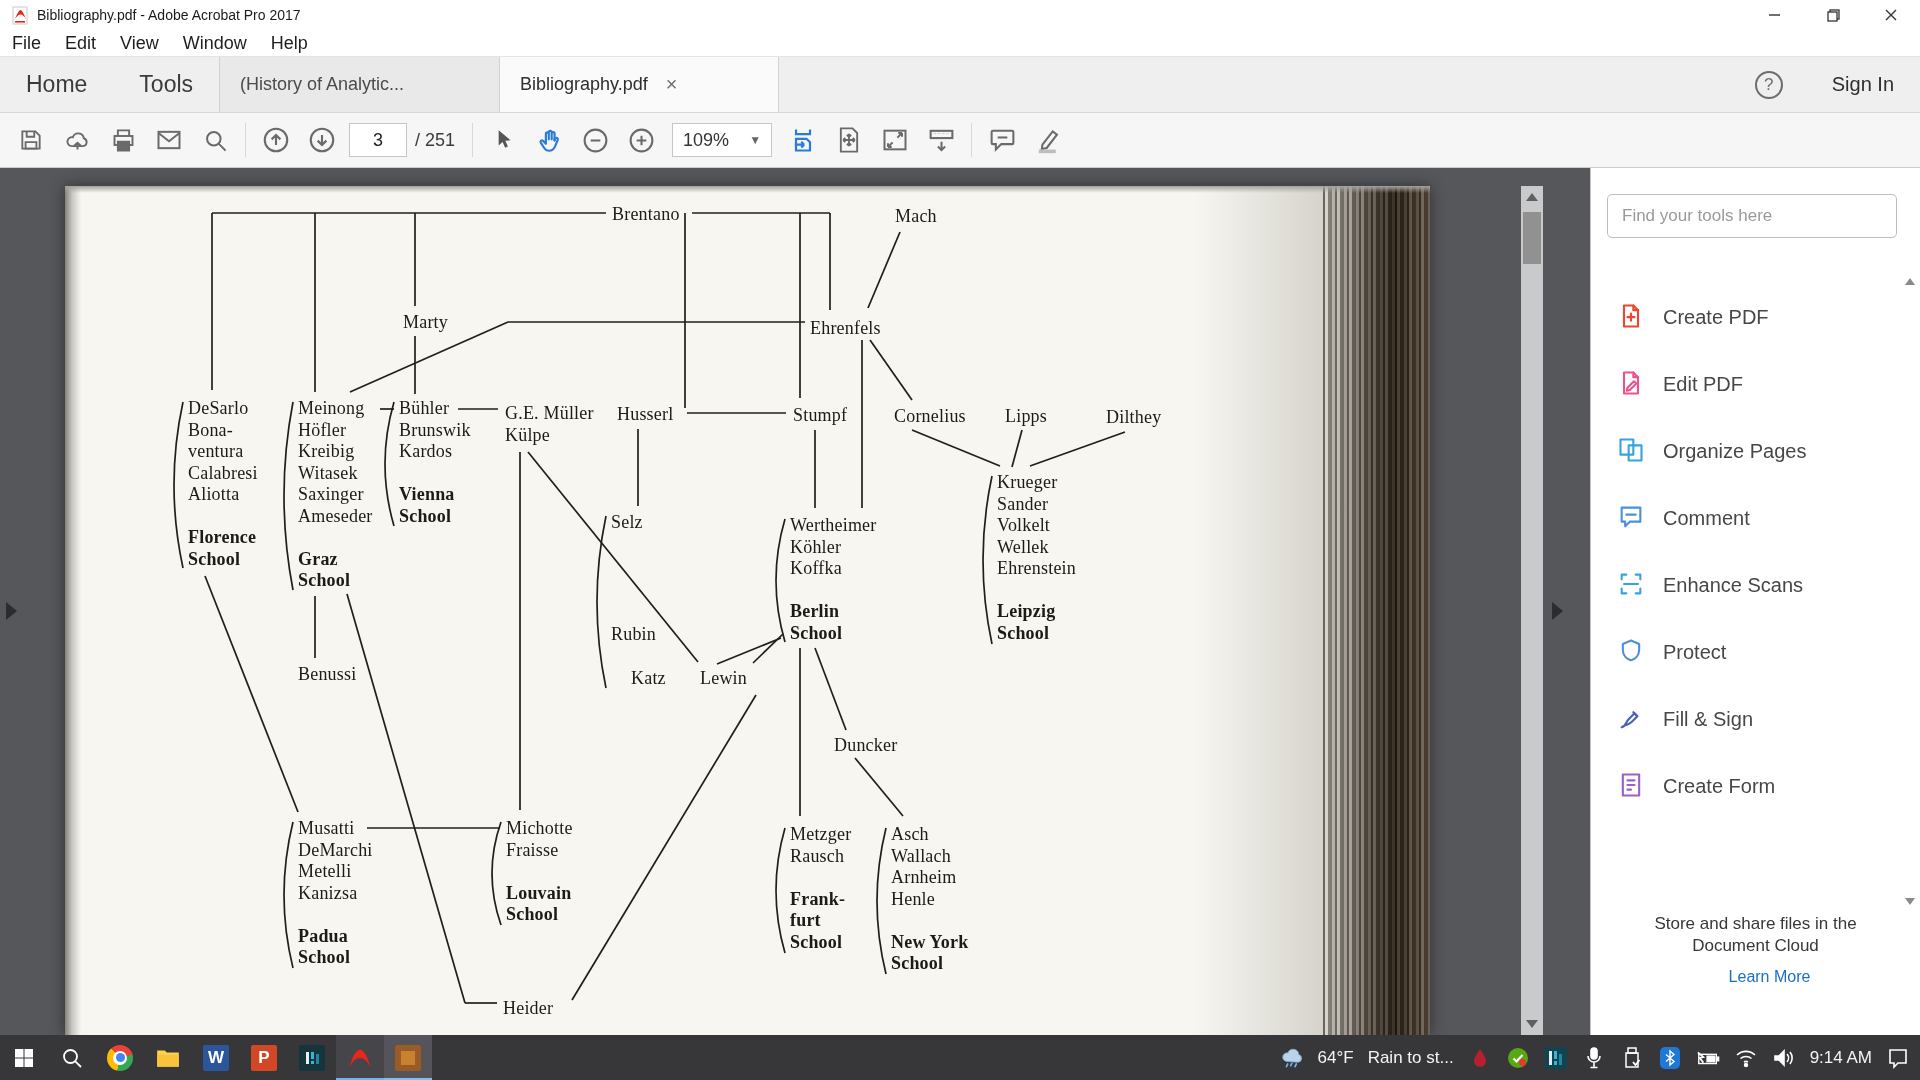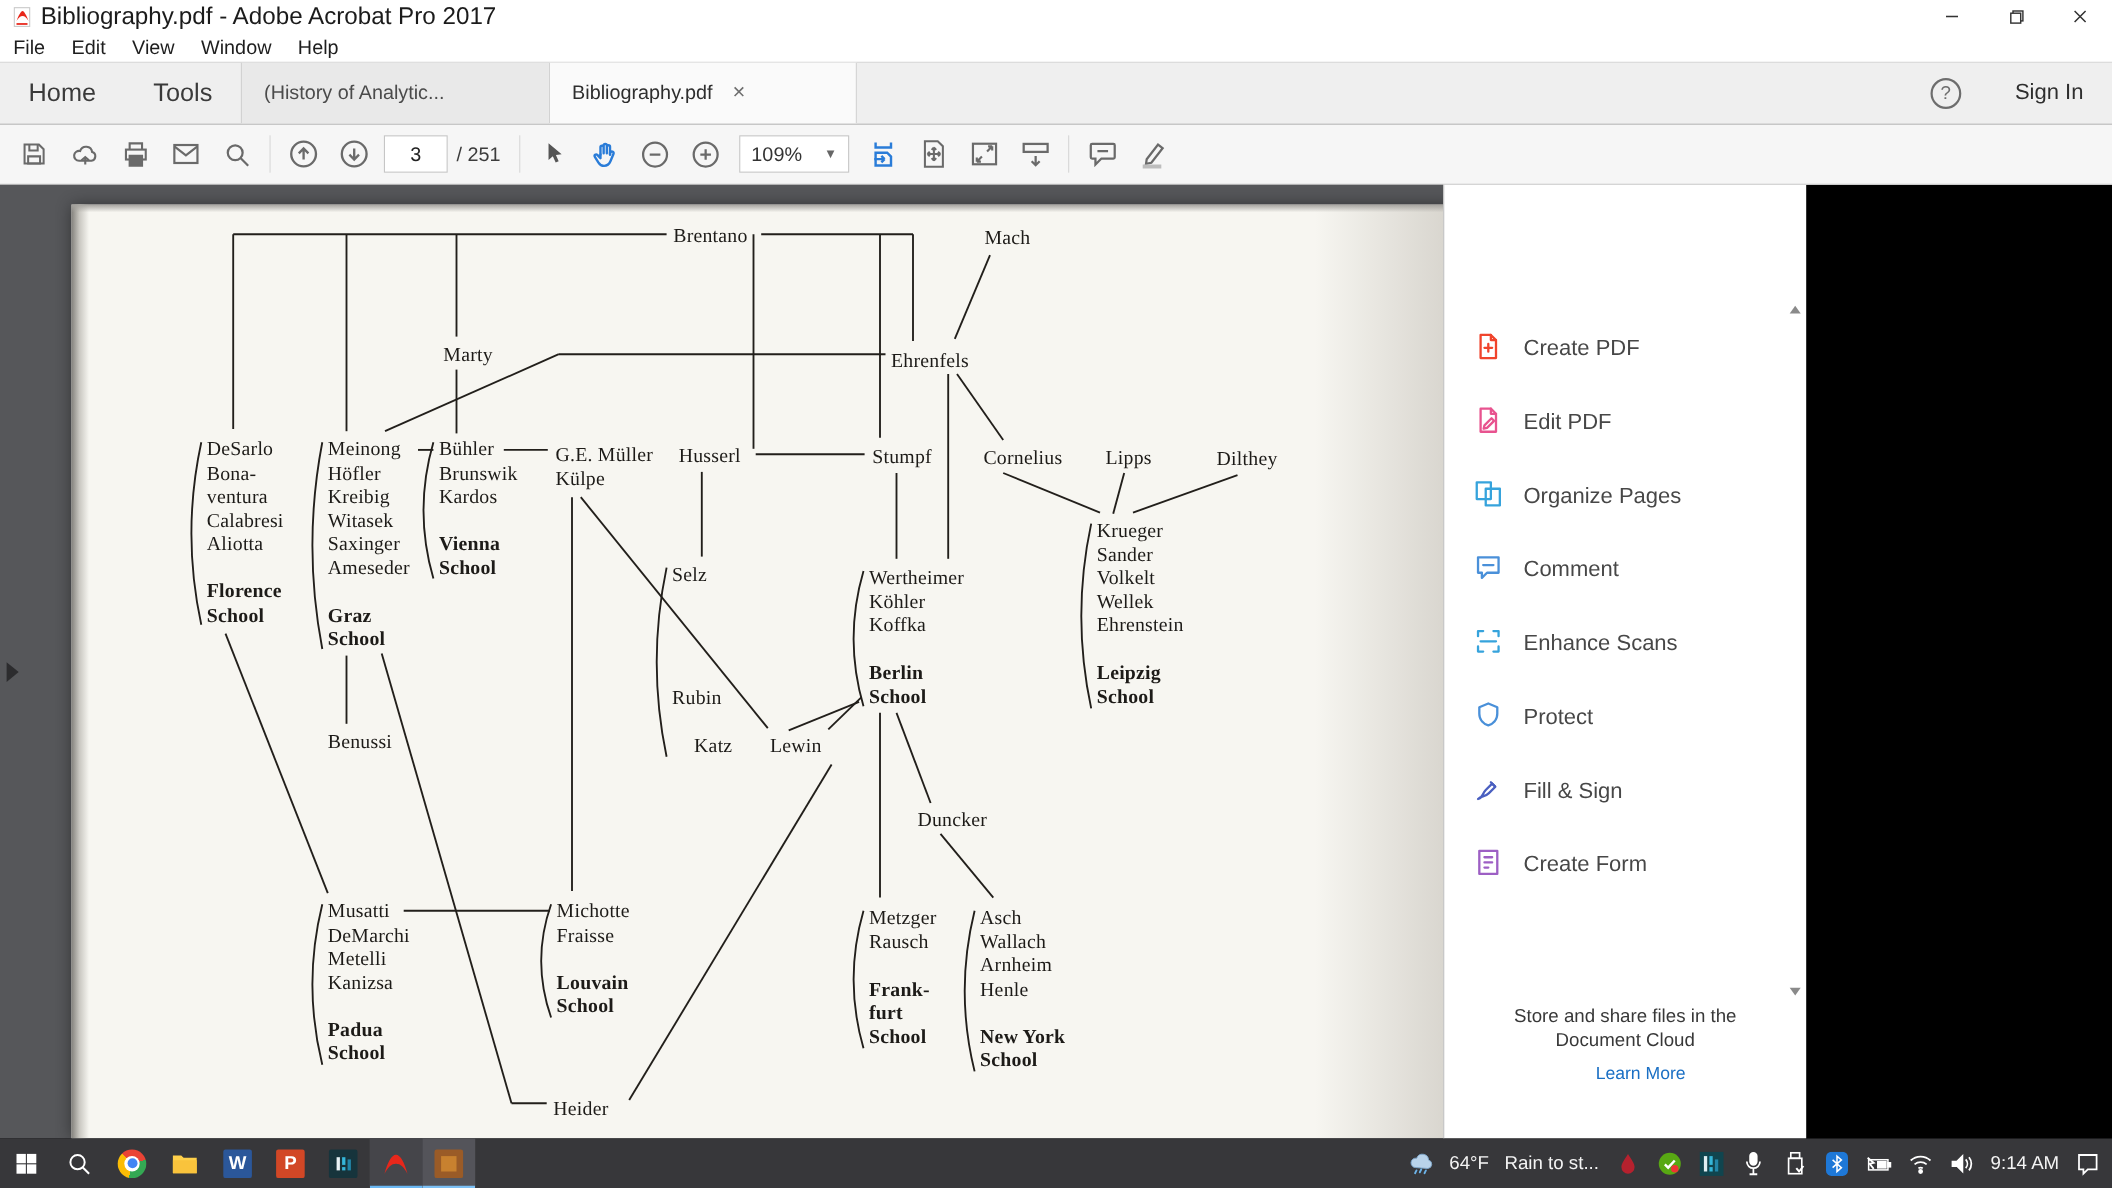--- a/index.html
+++ b/index.html
@@ -2,21 +2,21 @@
 <html><head>
 <meta charset="utf-8">
 <style>
   * { box-sizing: border-box; margin: 0; padding: 0; }
   html,body { width:1920px; height:1080px; overflow:hidden; background:#000;
     font-family:"Liberation Sans", sans-serif; -webkit-font-smoothing:antialiased; }
 
   
   .titlebar { height:30px; background:#ffffff; display:flex; align-items:center; position:relative; }
   .titlebar .appicon { width:17px; height:19px; margin:0 8px 0 12px; position:relative; }
-  .titlebar .title { font-size:22px; color:#1b1b1b; }
+  .titlebar .title { font-size:14px; color:#1b1b1b; }
   .wincontrols { position:absolute; right:0; top:0; height:30px; display:flex; }
   .winbtn { width:58px; height:30px; display:flex; align-items:center; justify-content:center; color:#222; }
 
   
   .menubar { height:27px; background:#ffffff; border-bottom:1px solid #e4e4e4; display:flex; align-items:center; }
   .menubar span { font-size:18px; color:#1e1e1e; padding:0 12px; }
   .menubar span:first-child { padding-left:12px; }
 
   
   .tabbar { height:56px; background:#efefef; border-bottom:1px solid #d6d6d6; display:flex; align-items:stretch; position:relative; }
@@ -37,21 +37,21 @@
   .tsep { width:1px; height:34px; background:#d8d8d8; margin:0 7px; }
   .pagebox { width:58px; height:34px; border:1px solid #c6c6c6; background:#fff; text-align:center;
              font-size:18px; color:#222; display:flex; align-items:center; justify-content:center; margin:0 4px; }
   .pagetotal { font-size:18px; color:#3c3c3c; margin:0 10px 0 4px; white-space:nowrap; }
   .zoombox { width:100px; height:34px; border:1px solid #c6c6c6; background:#fff; display:flex; align-items:center;
              justify-content:space-between; padding:0 10px; margin:0 8px; font-size:18px; color:#333; }
   .caret { color:#666; font-size:12px; }
 
   
   .main { display:flex; height:867px; }
-  .canvas { position:relative; width:1312px; background:#56575a; overflow:hidden; }
+  .canvas { position:relative; width:1590px; background:#56575a; overflow:hidden; }
   .page { position:absolute; left:65px; top:18px; width:1365px; height:849px; background:#f7f6f1;
           box-shadow:0 0 14px rgba(0,0,0,.45); }
   .page-left-edge { position:absolute; left:0; top:0; bottom:0; width:16px;
           background:linear-gradient(90deg,#84827d,#c9c7c1 45%,rgba(255,255,255,0)); }
   .page-top-edge { position:absolute; left:0; top:0; right:0; height:7px;
           background:linear-gradient(#a5a39e,rgba(255,255,255,0)); }
   .preshade { position:absolute; top:0; bottom:0; left:1130px; width:130px;
           background:linear-gradient(90deg,rgba(0,0,0,0),rgba(95,85,70,.22)); }
   .spine { position:absolute; top:0; bottom:0; left:1258px; width:107px;
       background:
@@ -471,20 +471,21 @@
           <div class="tri-up"></div>
         </div>
       <div class="docthumb"></div>
       <div class="arrow" style="bottom:0">
           <div class="tri-down"></div>
         </div>
     </div>
   </div>
 
   <div class="toolspanel">
+    <input class="searchbox" placeholder="Find your tools here" style="">
     <div class="toollist" id="tool-list">
         <div class="toolitem">
           <span><svg width="28" height="28" viewBox="0 0 24 24" fill="none" stroke="#f0442c" stroke-width="1.8" stroke-linejoin="round" stroke-linecap="round">
               <path d="M6 3h8l4 4v14H6z"></path>
               <path d="M14 3v4h4"></path>
               <path d="M12 10v6M9 13h6"></path>
             </svg></span>
           <span class="lbl">Create PDF</span>
         </div>
         <div class="toolitem">

